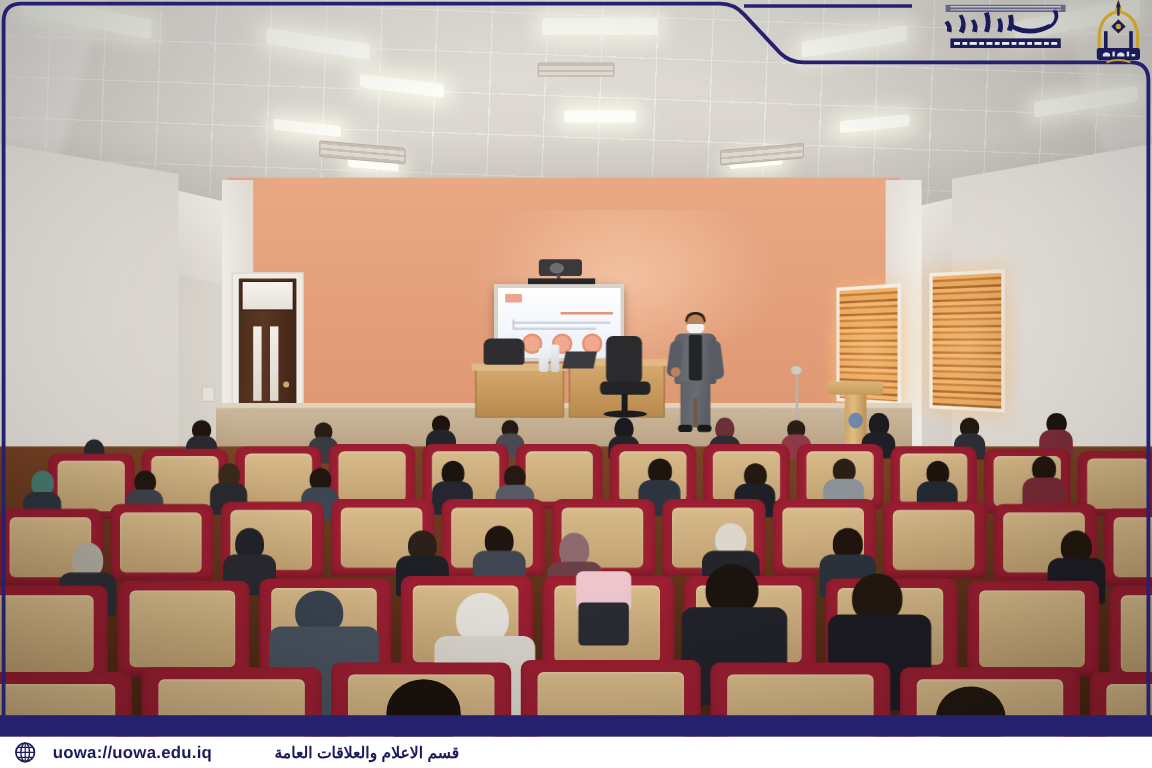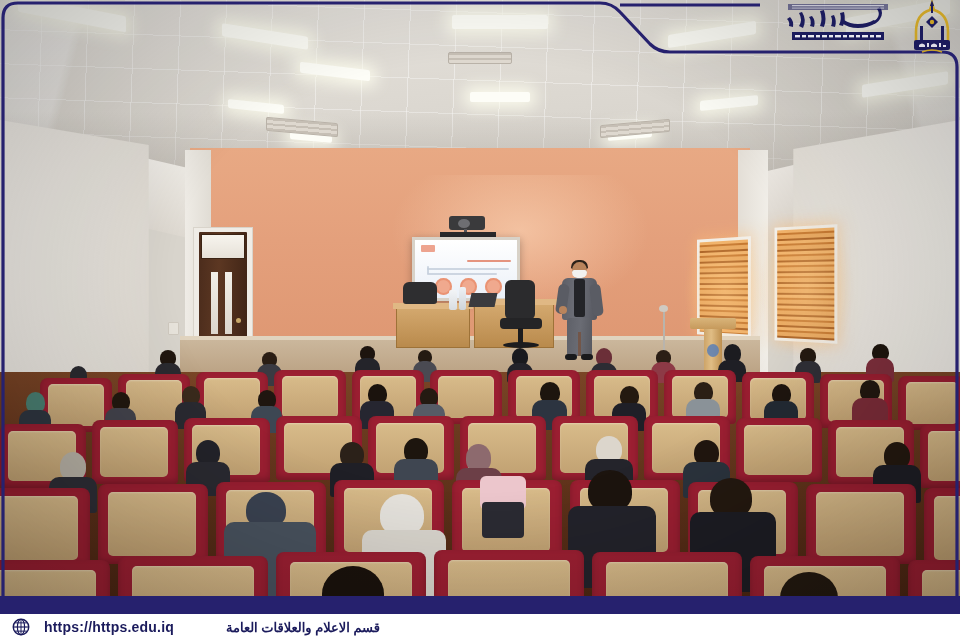--- a/index.html
+++ b/index.html
@@ -619,17 +619,17 @@
 
   <div class="footer">
     <svg class="globe" viewBox="0 0 20 20">
       <circle cx="10" cy="10" r="8.6" fill="none" stroke="#1b1b5c" stroke-width="1.6"></circle>
       <ellipse cx="10" cy="10" rx="4" ry="8.6" fill="none" stroke="#1b1b5c" stroke-width="1.3"></ellipse>
       <line x1="1.4" y1="10" x2="18.6" y2="10" stroke="#1b1b5c" stroke-width="1.3"></line>
       <line x1="3" y1="5.4" x2="17" y2="5.4" stroke="#1b1b5c" stroke-width="1.1"></line>
       <line x1="3" y1="14.6" x2="17" y2="14.6" stroke="#1b1b5c" stroke-width="1.1"></line>
       <line x1="10" y1="1.4" x2="10" y2="18.6" stroke="#1b1b5c" stroke-width="1.1"></line>
     </svg>
-    <span class="url">https://https.edu.iq</span>
+    <span class="url">uowa://uowa.edu.iq</span>
     <span class="dept">قسم الاعلام والعلاقات العامة</span>
   </div>
 
 </div>
 
 </body></html>

